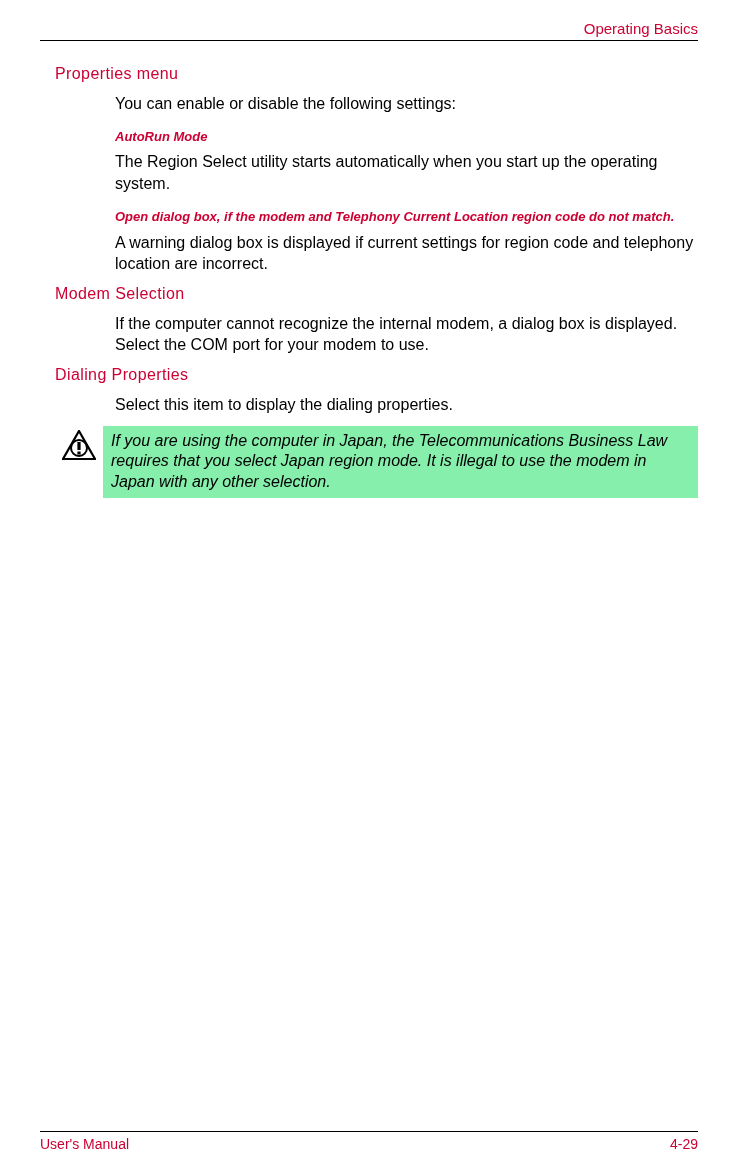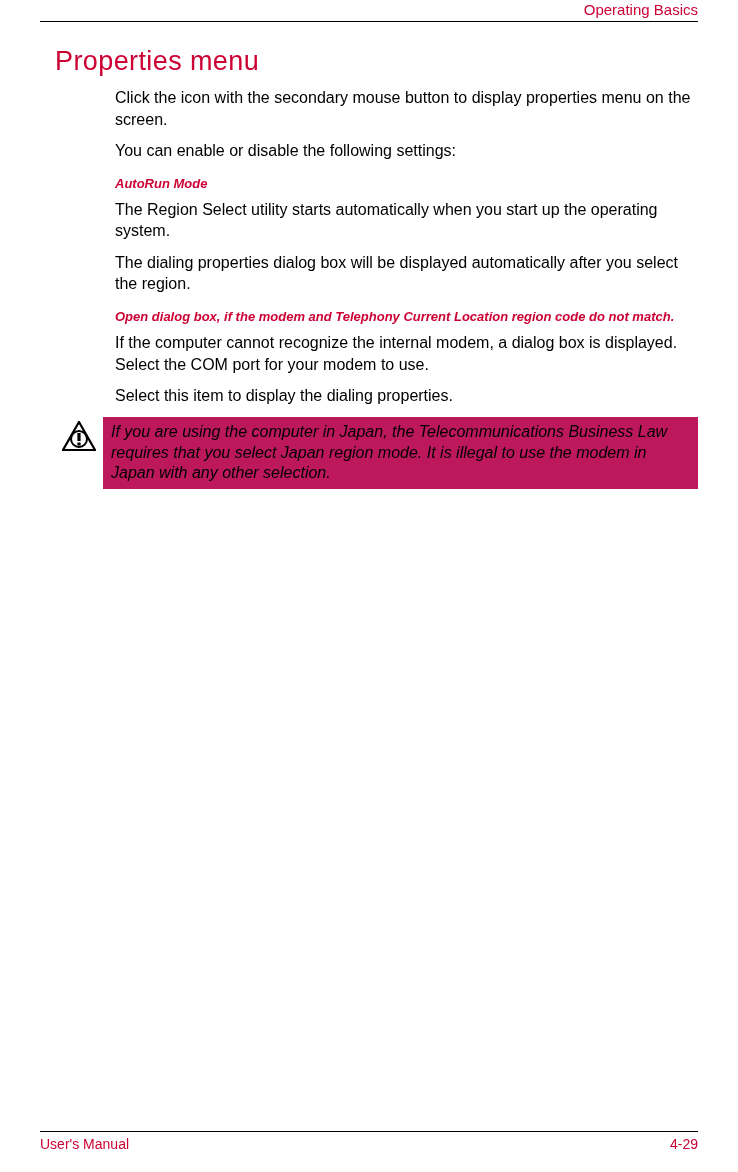--- a/index.html
+++ b/index.html
@@ -10,35 +10,35 @@
     body {
       width: 738px;
       height: 1172px;
       font-family: Arial, Helvetica, sans-serif;
       background: #fff;
       position: relative;
       padding: 0 40px;
     }
     .header-section {
       border-bottom: 1px solid #000;
-      padding-top: 1px;
+      padding-top: 20px;
       padding-bottom: 2px;
       text-align: right;
     }
     .header-text {
       color: #cc0033;
       font-size: 15px;
     }
     .content {
       padding-top: 24px;
       padding-left: 15px;
     }
     .h1-red {
       color: #cc0033;
-      font-size: 27px;
+      font-size: 16px;
       font-weight: normal;
       font-family: "Trebuchet MS", Verdana, sans-serif;
       margin-bottom: 10px;
       letter-spacing: 0.4px;
     }
     .subsection-heading {
       color: #cc0033;
       font-size: 13px;
       font-weight: bold;
       font-style: italic;
@@ -65,21 +65,21 @@
       width: 48px;
       display: flex;
       justify-content: center;
       padding-top: 4px;
     }
     .warning-icon {
       width: 34px;
       height: 30px;
     }
     .warning-text {
-      background: #be185d;
+      background: #86efac;
       padding: 5px 8px;
       font-size: 16px;
       font-style: italic;
       line-height: 1.3;
       flex: 1;
     }
     .footer {
       position: absolute;
       bottom: 20px;
       left: 40px;
@@ -96,36 +96,37 @@
 </head>
 <body>
 
 <div class="header-section">
   <span class="header-text">Operating Basics</span>
 </div>
 
 <div class="content">
 
   <h2 class="h1-red">Properties menu</h2>
-  <p class="body-text indent">Click the icon with the secondary mouse button to display properties menu on the screen.</p>
 
   <p class="body-text indent">You can enable or disable the following settings:</p>
 
   <div class="indent">
     <h3 class="subsection-heading">AutoRun Mode</h3>
     <p class="body-text">The Region Select utility starts automatically when you start up the operating system.</p>
 
-    <p class="body-text">The dialing properties dialog box will be displayed automatically after you select the region.</p>
 
 
     <h3 class="subsection-heading">Open dialog box, if the modem and Telephony Current Location region code do not match.</h3>
+    <p class="body-text">A warning dialog box is displayed if current settings for region code and telephony location are incorrect.</p>
   </div>
 
+  <h2 class="h1-red">Modem Selection</h2>
   <p class="body-text indent">If the computer cannot recognize the internal modem, a dialog box is displayed. Select the COM port for your modem to use.</p>
 
+  <h2 class="h1-red">Dialing Properties</h2>
   <p class="body-text indent">Select this item to display the dialing properties.</p>
 
   <div class="warning-box">
     <div class="warning-icon-wrap">
       <svg class="warning-icon" viewBox="0 0 34 30">
         <polygon points="17,1 33,29 1,29" fill="#fff" stroke="#000" stroke-width="2.2"></polygon>
         <circle cx="17" cy="18" r="8" fill="#fff" stroke="#000" stroke-width="2"></circle>
         <rect x="15.4" y="12" width="3.2" height="8" fill="#000"></rect>
         <rect x="15.4" y="21.5" width="3.2" height="3" fill="#000"></rect>
       </svg>

